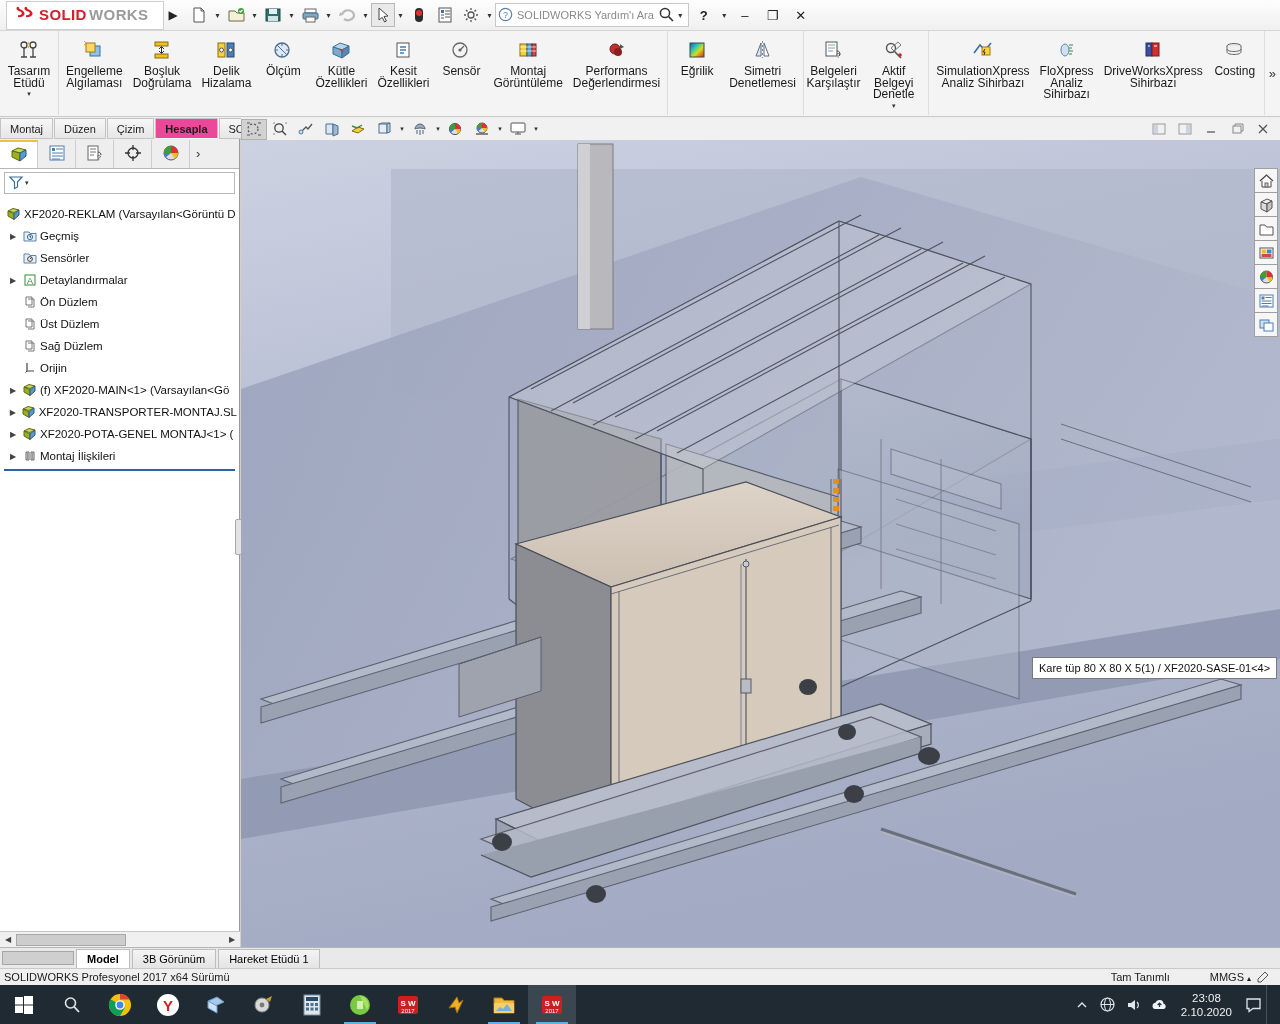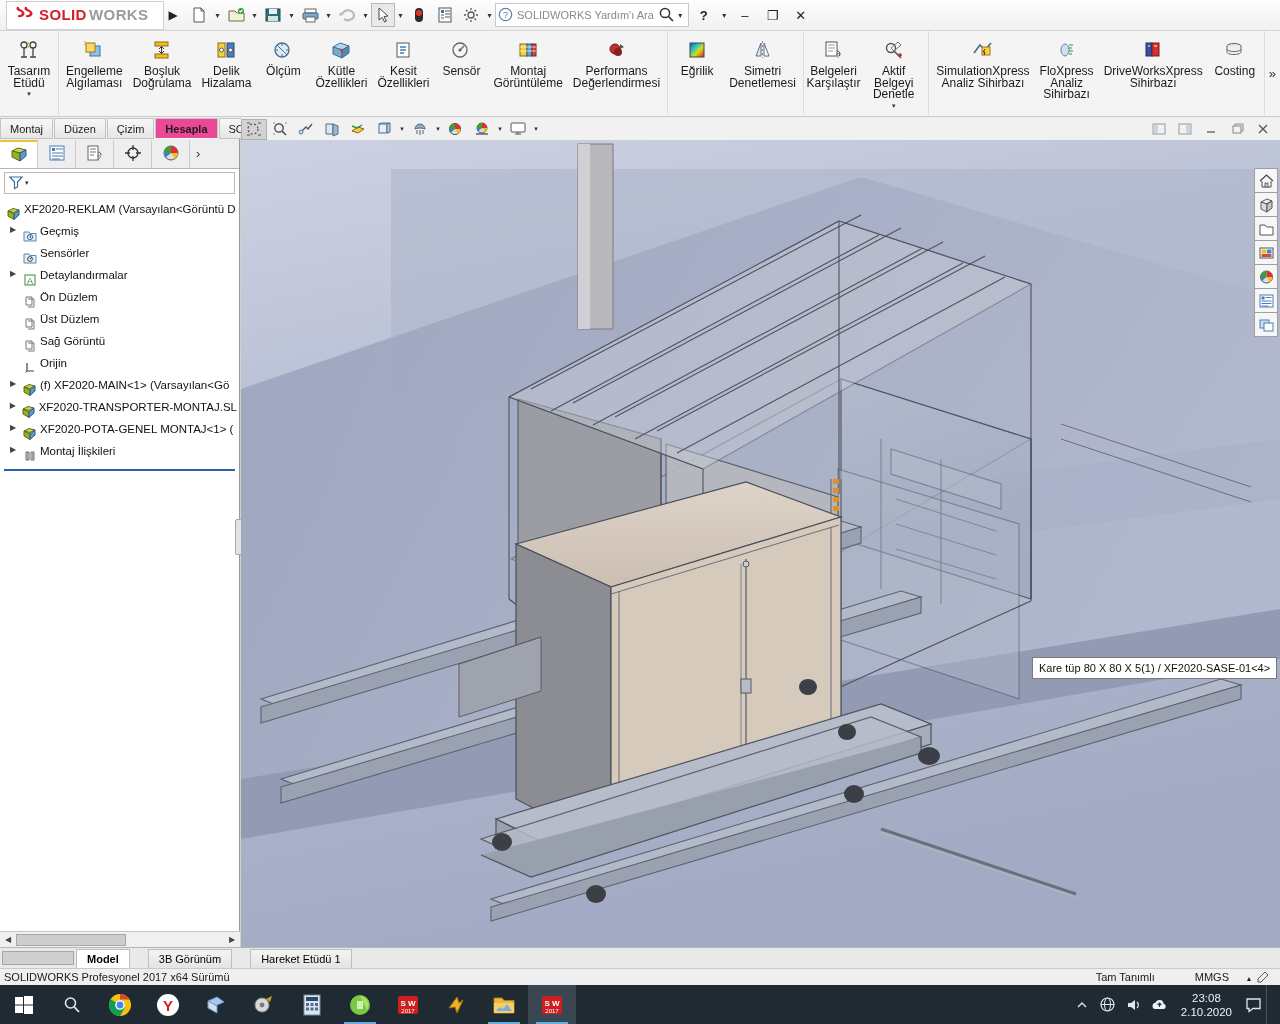--- a/index.html
+++ b/index.html
@@ -91,21 +91,21 @@
     width: 38px; height: 28px; display:flex; align-items:center; justify-content:center;
     border-right: 1px solid #cdcdcd;
   }
   .fm-tab.active { background: #fff; border-top: 2px solid #f0c040; }
   .fm-tabs .more { margin-left: 6px; font-size: 13px; color:#333; }
   .fm-filter {
     height: 22px; border: 1px solid #b9b9b9; margin: 3px 4px;
     background: #fff; display:flex; align-items:center; padding-left:3px;
   }
   .tree { padding: 6px 2px 2px 2px; font-size: 11.5px; color: #111; }
-  .tnode { display:flex; height: 22px; white-space: nowrap; }
+  .tnode { display:flex; align-items:center; height: 22px; white-space: nowrap; }
   .tnode .arrow { width: 14px; text-align:center; font-size: 8px; color:#444; }
   .tnode .tico { width: 20px; display:flex; align-items:center; justify-content:center; }
   .tnode .tlabel { overflow:hidden; }
   .tree-underline { border-bottom: 2px solid #2c5fae; margin: 2px 2px 0 2px; }
   .panel-splitter {
     position:absolute; right:-4px; top: 380px; width: 8px; height: 36px;
     background:#e3e3e3; border:1px solid #a9a9a9; border-radius:2px;
   }
   .lp-scroll-h {
     position:absolute; left:0; bottom:0; width:240px; height:16px;
@@ -144,31 +144,31 @@
 
   
   .docbar {
     position:absolute; left:0; top: 947px; width: 1280px; height: 21px;
     background:#e9e9e9; border-top:1px solid #b5b5b5; display:flex; align-items:flex-end;
   }
   .docbar .hscroll { width: 72px; height:14px; background:#cfcfcf; border:1px solid #a6a6a6; margin: 0 2px 3px 2px;}
   .dtab {
     height: 19px; padding: 0 10px; display:flex; align-items:center;
     font-size: 11px; border:1px solid #bdbdbd; border-bottom:none;
-    background: linear-gradient(#f4f4f4,#e4e4e4); margin-right: 18px;
+    background: linear-gradient(#f4f4f4,#e4e4e4); margin-right: 2px;
   }
   .dtab.active { background:#fff; font-weight:bold;}
   .statusbar {
     position:absolute; left:0; top: 968px; width:1280px; height: 17px;
     background:#efefef; border-top:1px solid #c9c9c9;
     display:flex; align-items:center; font-size: 11px; color:#1a1a1a;
   }
   .sb-left { padding-left: 4px; }
   .sb-mid { margin-left:auto; padding-right: 40px;}
-  .sb-units { padding-right: 6px; display:flex; align-items:flex-end; gap:18px;}
+  .sb-units { padding-right: 6px; display:flex; align-items:flex-end; gap:3px;}
   .sb-icon { padding-right: 8px; }
 
   
   .taskbar {
     position:absolute; left:0; top: 985px; width:1280px; height: 39px;
     background:#1f2a33; display:flex; align-items:center;
   }
   .tb-item { width: 48px; height: 39px; display:flex; align-items:center; justify-content:center; position:relative;}
   .tb-item.active { background:#3a4750; }
   .tb-item.active::after, .tb-item.open::after {
@@ -647,21 +647,21 @@
         </span>
         <span class="tlabel">Üst Düzlem</span>
       </div>
       <div class="tnode" style="padding-left:18px">
         <span class="tico">
           <svg width="16" height="16" viewBox="0 0 16 16">
               <path d="M4 3h6v8H4z" fill="none" stroke="#777"></path>
               <path d="M6 5h6v8H6" fill="none" stroke="#777"></path>
             </svg>
         </span>
-        <span class="tlabel">Sağ Görüntü</span>
+        <span class="tlabel">Sağ Düzlem</span>
       </div>
       <div class="tnode" style="padding-left:18px">
         <span class="tico">
           <svg width="16" height="16" viewBox="0 0 16 16">
               <path d="M5 3v8h7" stroke="#444" fill="none" stroke-width="1.2"></path>
               <path d="M5 11l-1.5 1.5" stroke="#444"></path>
             </svg>
         </span>
         <span class="tlabel">Orijin</span>
       </div>

